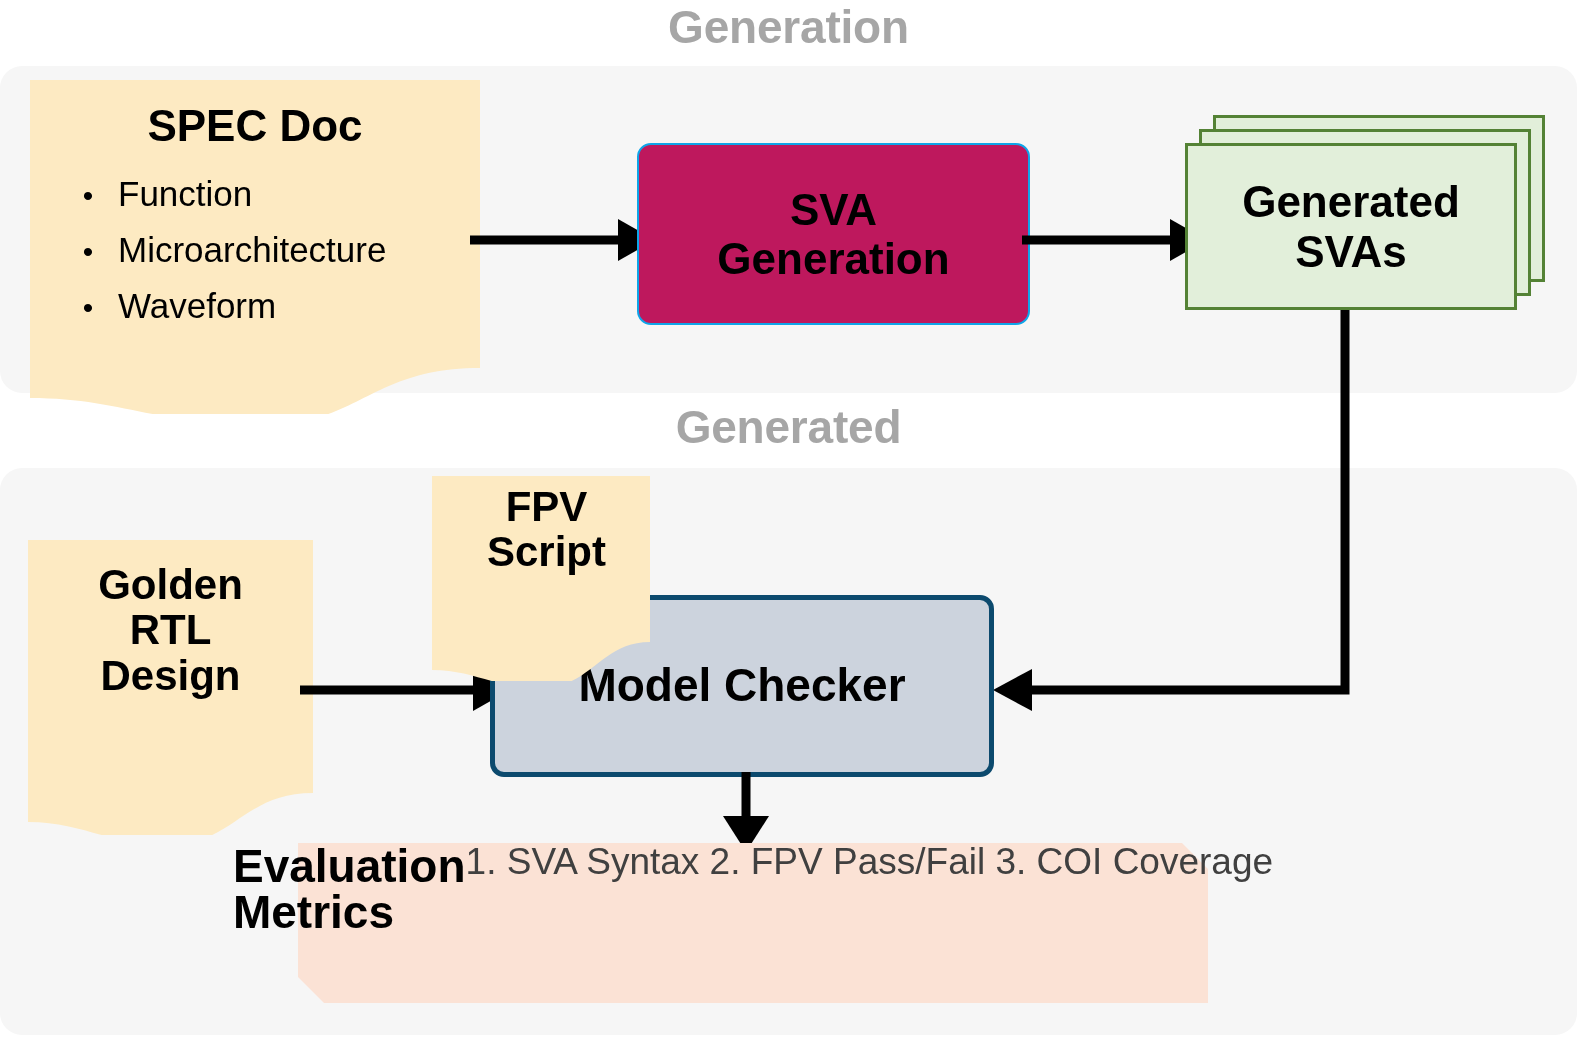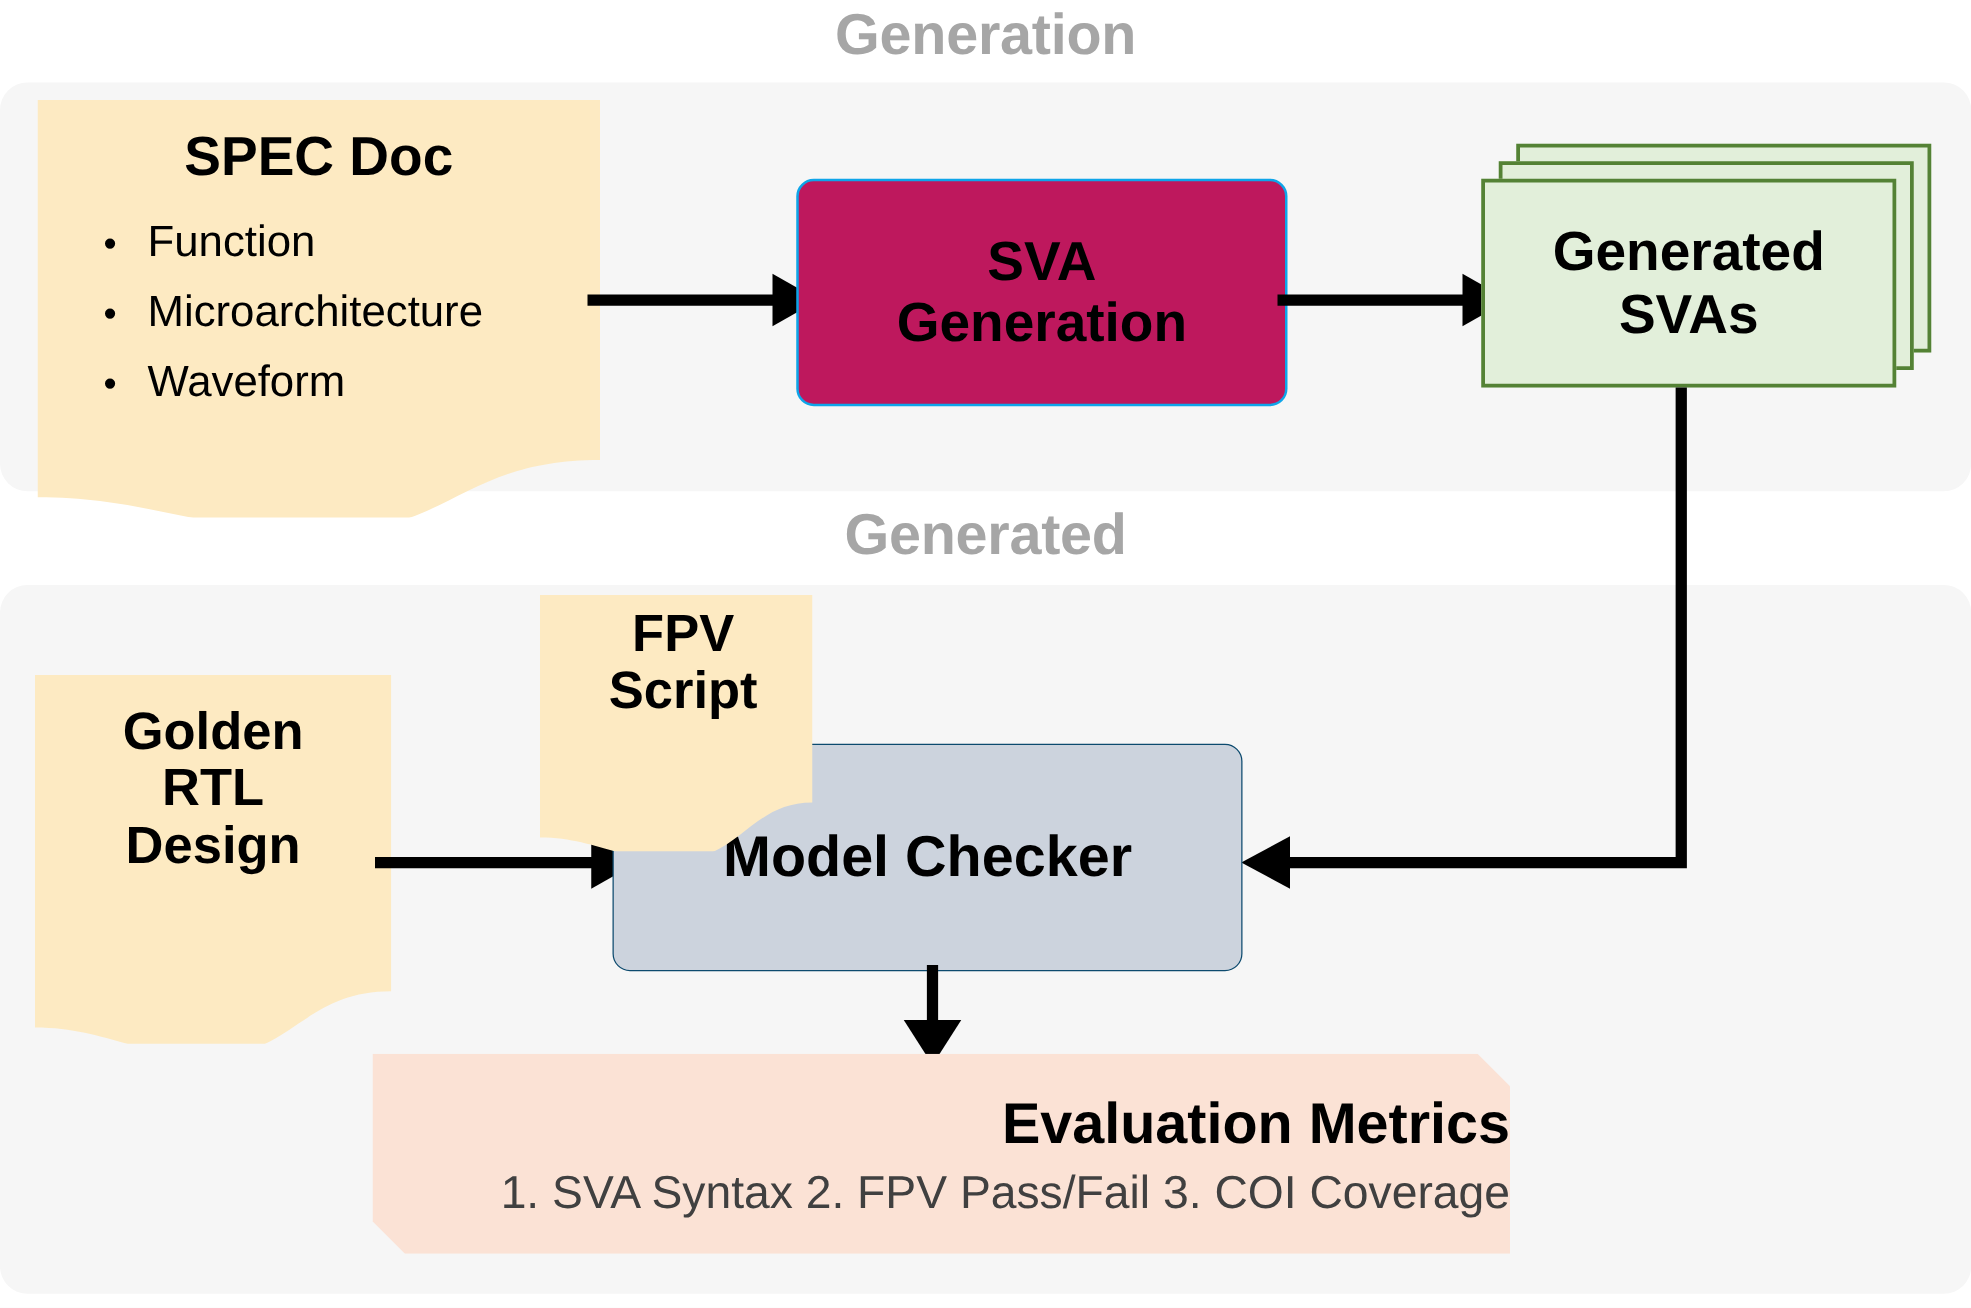--- a/index.html
+++ b/index.html
@@ -105,21 +105,21 @@
   #box-sva-generation {
     left: 637px; top: 143px; width: 393px; height: 182px;
     background: #be185d;
     border: 2px solid #0ea5e9;
     border-radius: 14px;
     font-size: 44px;
   }
   #box-model-checker {
     left: 490px; top: 595px; width: 504px; height: 182px;
     background: #ccd3dd;
-    border: 1px solid #0c4a6e;
+    border: 5px solid #0c4a6e;
     border-radius: 14px;
     font-size: 46px;
   }
 
   
   #stack-svas { position: absolute; left: 1185px; top: 115px; width: 360px; height: 195px; }
   .stack-sheet {
     position: absolute;
     box-sizing: border-box;
     background: #e2efda;
@@ -140,22 +140,22 @@
   
   #box-metrics {
     position: absolute;
     left: 298px; top: 843px; width: 910px; height: 160px;
   }
   #box-metrics svg { position: absolute; left: 0; top: 0; width: 100%; height: 100%; }
   #metrics-inner {
     position: absolute;
     left: 0; top: 0; width: 100%; height: 100%;
     display: flex;
-    flex-direction: column;
-    align-items: flex-end;
+    flex-direction: row;
+    align-items: flex-start;
     justify-content: center;
   }
   #metrics-title {
     font-weight: bold;
     font-size: 46px;
     color: #000;
     line-height: 1;
     margin-bottom: 14px;
   }
   #metrics-list {

